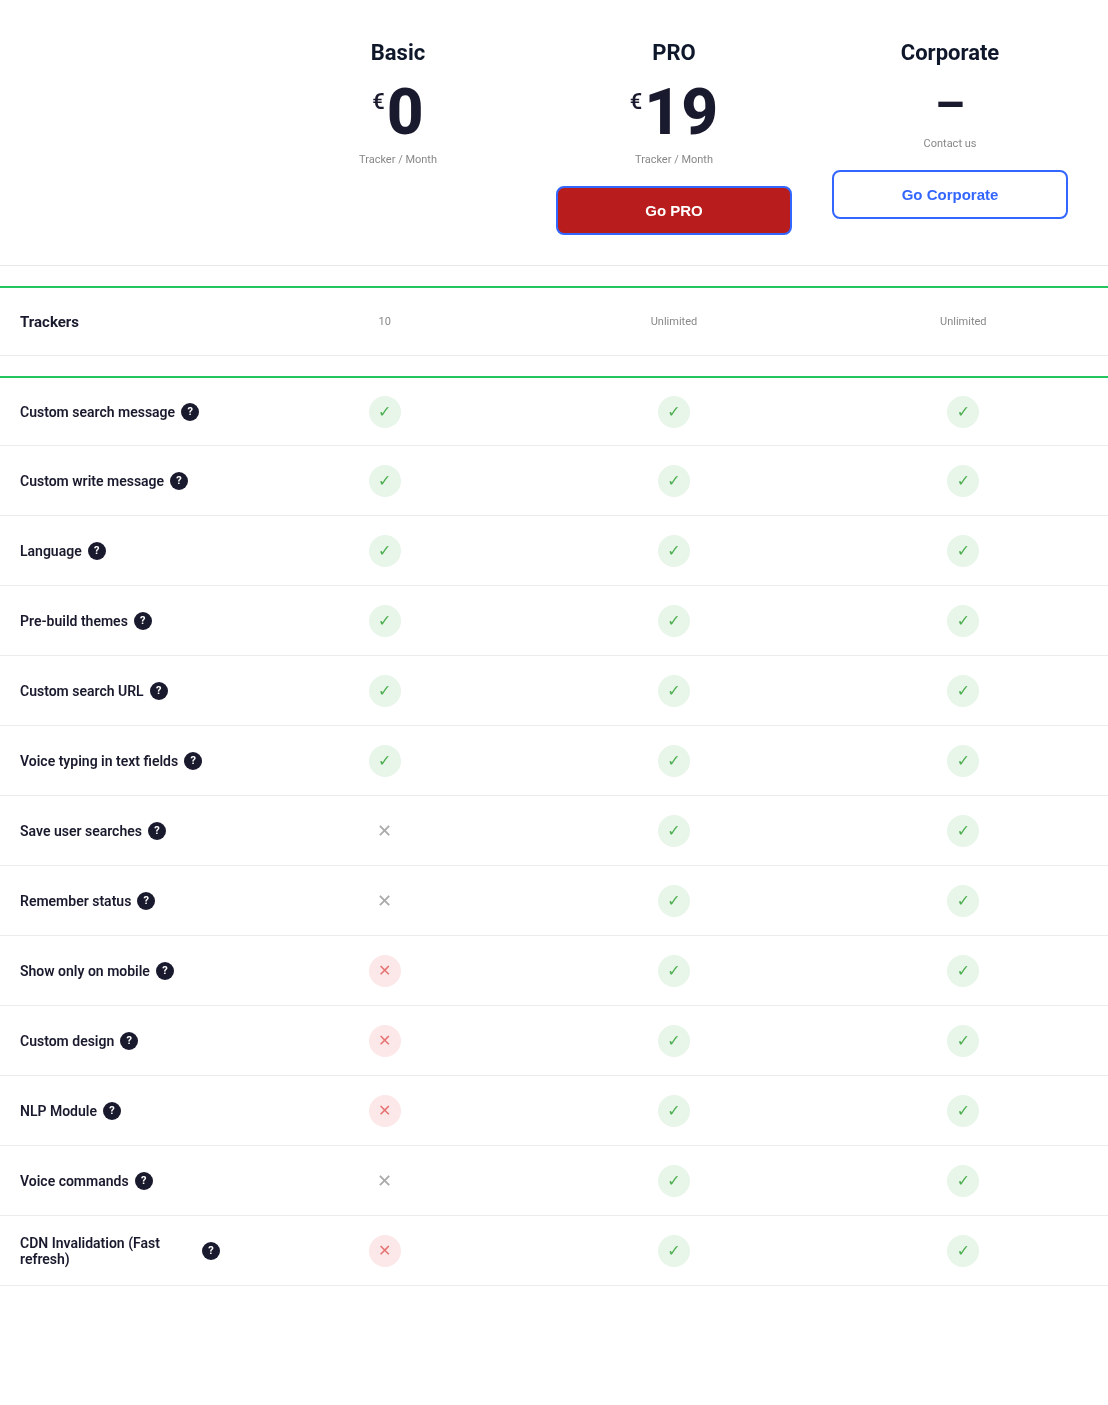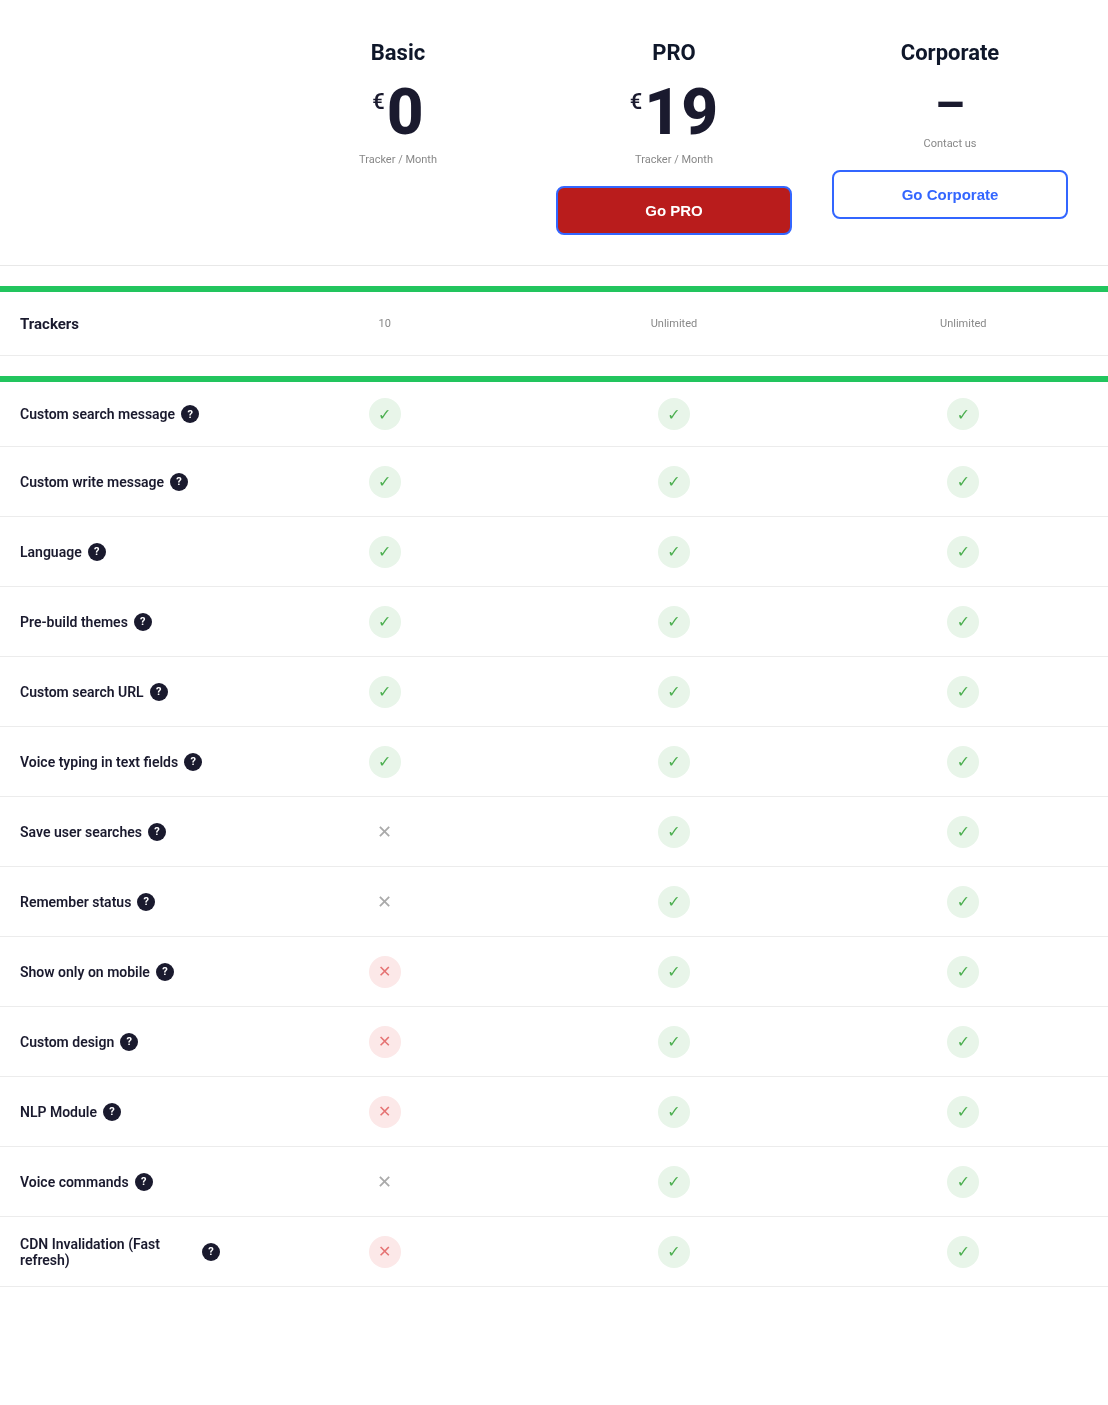--- a/index.html
+++ b/index.html
@@ -98,21 +98,21 @@
 
     .features-row {
       display: grid;
       grid-template-columns: 240px 1fr 1fr 1fr;
       border-bottom: 1px solid #ececec;
       min-height: 70px;
       align-items: center;
     }
 
     .features-row:first-child {
-      border-top: 6px solid #22c55e;
+      border-top: 2px solid #22c55e;
       margin-top: 20px;
     }
 
     .feature-label {
       padding: 16px 20px;
       font-size: 14px;
       font-weight: 600;
       color: #1a1a2e;
       display: flex;
       align-items: center;

